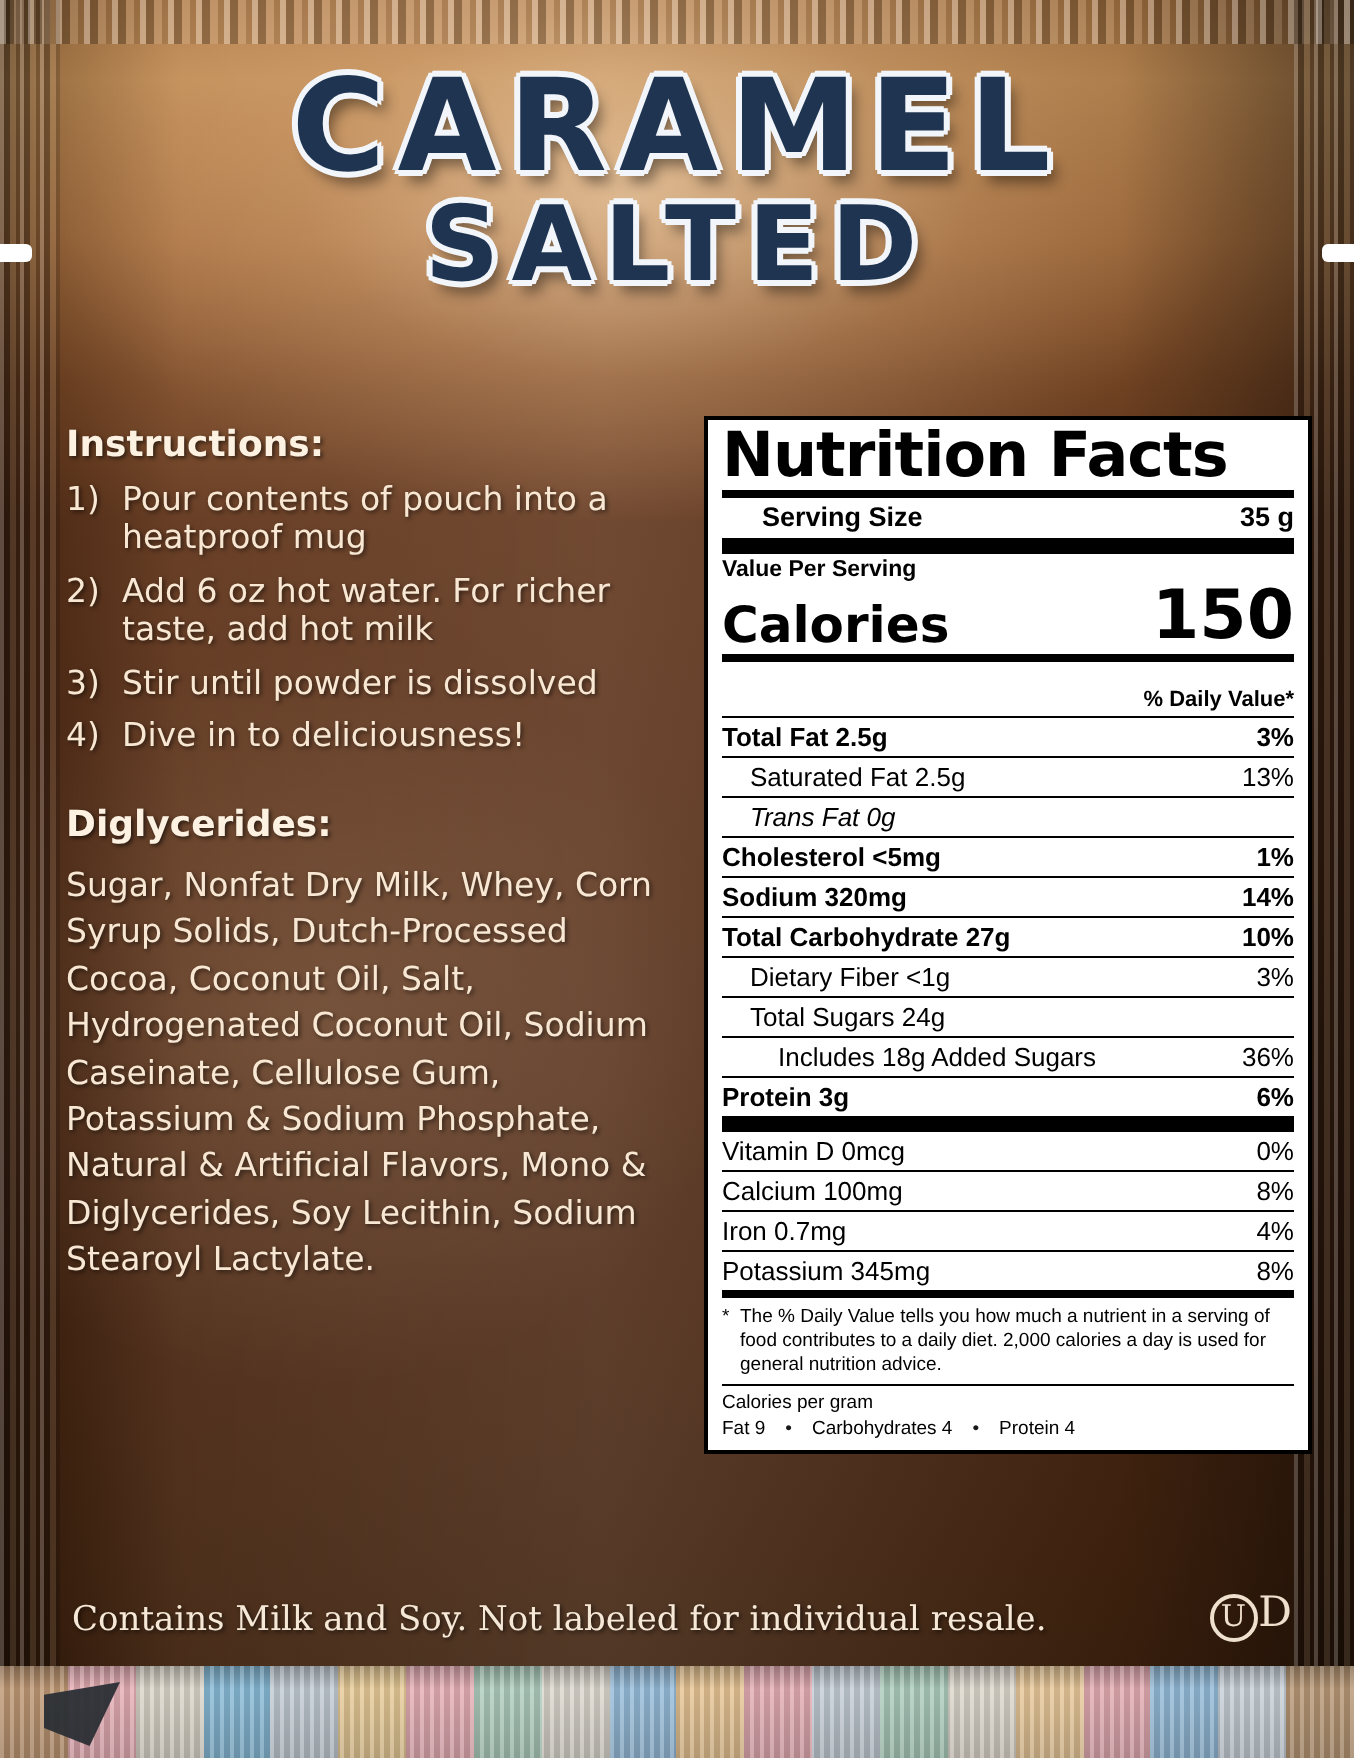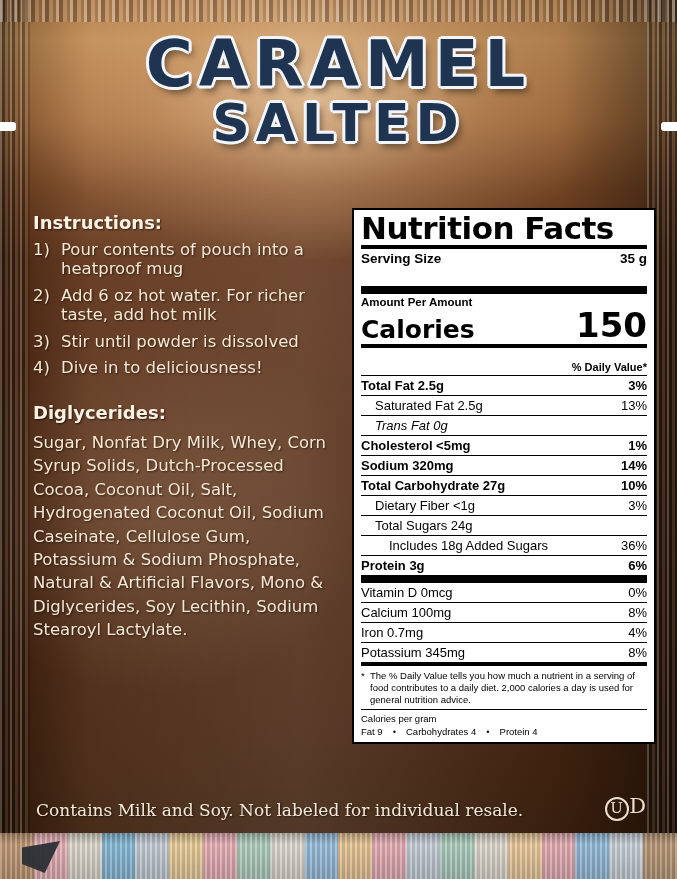--- a/index.html
+++ b/index.html
@@ -218,21 +218,21 @@
   .rule-thick{ border-top: 8px solid #000; }
 
   .nf-row {
     display: flex;
     justify-content: space-between;
     align-items: baseline;
     font-size: 13px;
     padding: 2px 0 2px 0;
   }
   .nf-row.bold { font-weight: bold; }
-  .nf-serv { font-size: 13.5px; font-weight: bold; padding: 2px 0 20px; }
+  .nf-serv { font-size: 13.5px; font-weight: bold; padding: 2px 0 3px; margin-left: 20px; }
   .nf-aps  { font-size: 11.5px; font-weight: bold; padding: 2px 0 0; }
   .cal-row {
     display: flex;
     justify-content: space-between;
     align-items: flex-end;
     padding-bottom: 2px;
   }
   .cal-label {
     font-family: "DejaVu Sans", sans-serif;
     font-weight: bold;
@@ -355,21 +355,21 @@
   </div>
 
   <div class="nutrition">
     <div class="nf-title">Nutrition Facts</div>
     <div class="rule-med"></div>
     <div class="nf-row nf-serv">
       <span>Serving Size</span>
       <span>35 g</span>
     </div>
     <div class="rule-thick"></div>
-    <div class="nf-aps">Amount Per Amount</div>
+    <div class="nf-aps">Value Per Serving</div>
     <div class="cal-row">
       <span class="cal-label">Calories</span>
       <span class="cal-val">150</span>
     </div>
     <div class="rule-med"></div>
     <div class="dv-head">% Daily Value*</div>
     <div class="rule-thin"></div>
 
     <div class="nf-row bold">
       <span>Total Fat  2.5g</span>

